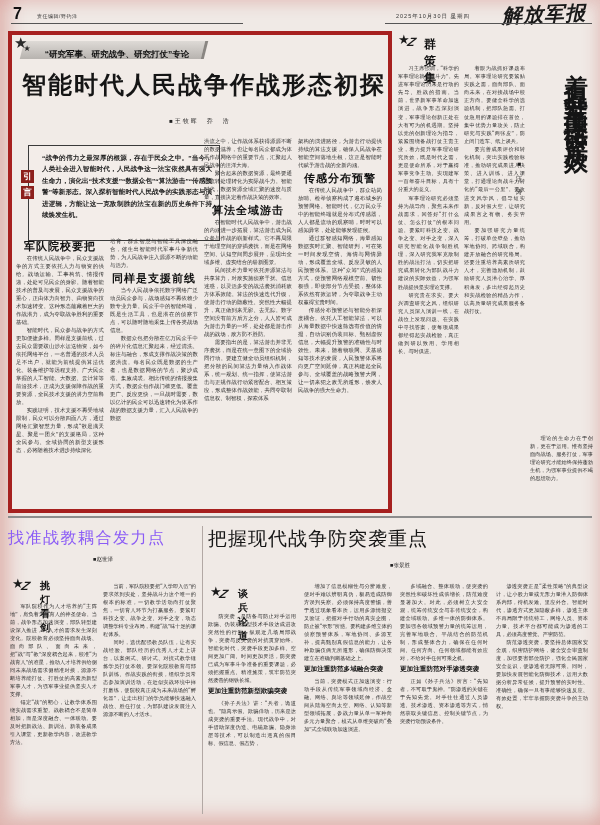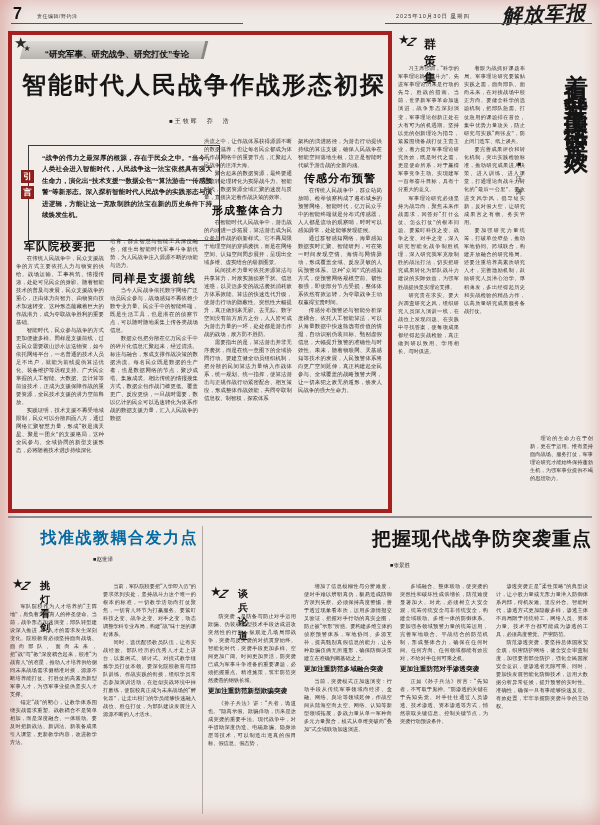--- a/index.html
+++ b/index.html
@@ -57,32 +57,32 @@
             font-size:24px;font-weight:bold;letter-spacing:7px;color:#151515;text-align:left;
             font-family:"Liberation Sans",sans-serif;margin:auto;}
   .sbtail{left:132px;top:400px;width:63px;height:78px;overflow:hidden;font-size:5.2px;line-height:8.1px;
           text-align:justify;color:#303030;font-family:"Liberation Serif",serif;}
   .sbtail p{margin:0;text-indent:2em;}
   
   .midrule{left:8px;top:516px;width:584px;height:2px;background:#8d8d8d;}
   .bdiv{left:202px;top:526px;width:1px;height:288px;background:#b2a8a4;}
   
   .bl{left:8px;top:524px;width:190px;height:296px;}
-  .bltitle{left:0;top:4px;width:100%;text-align:right;font-size:16px;font-weight:bold;letter-spacing:1.5px;color:#0369a1;}
+  .bltitle{left:0;top:4px;width:100%;text-align:left;font-size:16px;font-weight:normal;letter-spacing:1.5px;color:#8b5cf6;}
   .blauth{left:0;top:32px;width:100%;text-align:center;font-size:5.5px;color:#222;}
   .bllabel{left:4px;top:54px;}
   .seclab{position:absolute;left:28px;top:1px;font-size:10px;font-weight:bold;letter-spacing:2px;color:#111;}
   .bcol{position:absolute;overflow:hidden;font-size:5.2px;line-height:8px;text-align:justify;color:#303030;
         font-family:"Liberation Serif",serif;}
   .bcol p{margin:0;text-indent:2em;}
   .l1{left:2px;top:78px;width:87px;height:212px;}
   .l2{left:95px;top:58px;width:93px;height:232px;}
   
   .br{left:208px;top:524px;width:384px;height:296px;}
-  .brtitle{left:0;top:2px;width:100%;text-align:right;font-size:19px;font-weight:bold;letter-spacing:1px;color:#151515;}
+  .brtitle{left:0;top:2px;width:100%;text-align:left;font-size:19px;font-weight:normal;letter-spacing:1px;color:#151515;}
   .brauth{left:0;top:38px;width:100%;text-align:center;font-size:5.5px;color:#222;}
   .brlabel{left:2px;top:62px;}
   .colhead{font-size:6.6px;font-weight:bold;line-height:8.6px;margin:3px 0;color:#111;
            font-family:"Liberation Sans",sans-serif;text-indent:0;}
   .r1{left:0px;top:88px;width:88px;height:202px;}
   .r2{left:96px;top:58px;width:88px;height:232px;}
   .r3{left:192px;top:58px;width:88px;height:232px;}
   .r4{left:288px;top:58px;width:92px;height:232px;}
 </style>
 </head>
@@ -129,21 +129,21 @@
           <p>当今人民战争依托数字网络广泛动员民众参与，战场感知不再依赖少数专业力量。民众手中的智能终端，既是生活工具，也是潜在的侦察节点，可以随时随地采集上传各类战场信息。</p>
           <p>数据众包把分散在亿万民众手中的碎片化信息汇聚起来，经过清洗、标注与融合，形成支撑作战决策的数据洪流。每名民众既是数据的生产者，也是数据网络的节点，聚沙成塔、集腋成裘。相比传统的情报搜集方式，数据众包作战门槛更低、覆盖更广、反应更快，一旦战时需要，数以亿计的民众可以迅速转化为体系作战的数据支援力量，汇入人民战争的数据</p>
         </div>
     </div>
 
     <div class="abs col c3">
       <div>
           <p class="ni">洪流之中，让作战体系获得源源不断的数据滋养，也让每名民众都成为体系作战网络中的重要节点，汇聚起人民战争的汪洋大海。</p>
           <p>聚合起来的数据资源，最终要通过流转处理转化为实际战斗力。智能时代，数据资源全域汇聚的速度与质量，直接决定着作战决策的效率。</p>
         </div>
-      <div class="subhead">形成整体合力</div>
+      <div class="subhead">算法全域游击</div>
       <div>
           <p>在智能时代人民战争中，游击战的内涵进一步拓展，算法游击成为民众参与作战的崭新样式。它不再局限于地理空间的穿插袭扰，而是在网络空间、认知空间同步展开，呈现出全域多维、虚实结合的崭新图景。</p>
           <p>民间技术力量可依托开源算法与共享算力，对敌实施侦察干扰、信息迷惑，以灵活多变的战法袭扰消耗敌方体系效能。算法的快速迭代升级，使游击行动的隐蔽性、突然性大幅提升，真正做到来无影、去无踪。数字空间没有前方后方之分，人人皆可成为游击力量的一环，处处都是游击作战的战场，敌方防不胜防。</p>
           <p>需要指出的是，算法游击并非无序袭扰，而是在统一意图下的全域协同行动。要建立健全动员组织机制，把分散的民间算法力量纳入作战体系，统一规划、统一指挥，使算法游击与正规作战行动紧密配合、相互策应，形成整体作战效能，共同夺取制信息权、制智权，探索体系</p>
         </div>
     </div>
 
     <div class="abs col c4">
       <div>
           <p class="ni">架构的演进路径，为游击行动提供持续的算法支援，确保人民战争在智能空间落地生根，这正是智能时代赋予游击战的全新内涵。</p>

